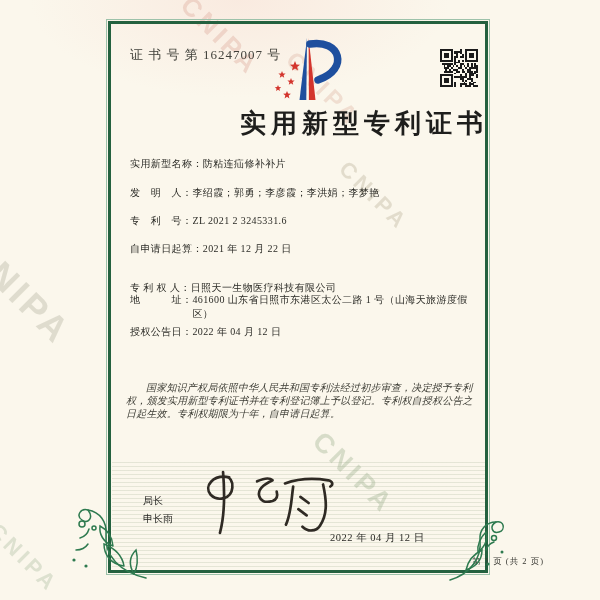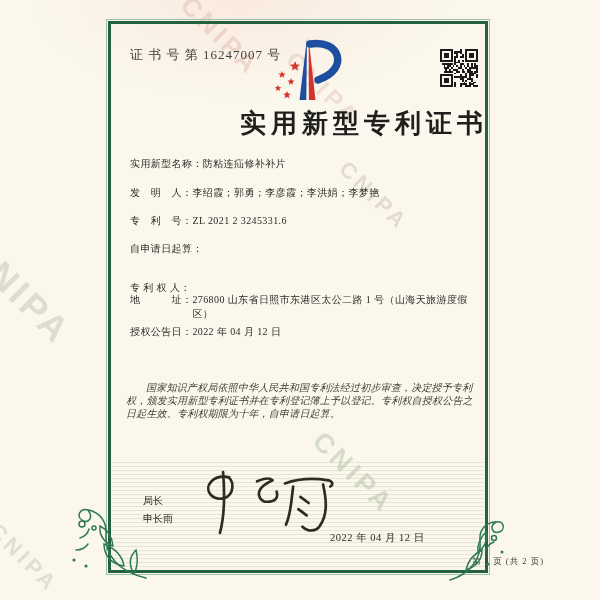--- a/index.html
+++ b/index.html
@@ -364,27 +364,29 @@
   <div class="frow r2">
     <span class="flabel">发　明　人：</span>
       <span class="fvalue">李绍霞；郭勇；李彦霞；李洪娟；李梦艳</span>
   </div>
   <div class="frow r3">
     <span class="flabel">专　利　号：</span>
       <span class="fvalue">ZL 2021 2 3245331.6</span>
   </div>
   <div class="frow r4">
     <span class="flabel">自申请日起算：</span>
+      <span class="fvalue">2021 年 12 月 22 日</span>
   </div>
   <div class="frow r5">
     <span class="flabel">专 利 权 人：</span>
+      <span class="fvalue">日照天一生物医疗科技有限公司</span>
   </div>
   <div class="frow r6">
     <span class="flabel">地　　　址：</span>
-      <span class="fvalue">276800 山东省日照市东港区太公二路 1 号（山海天旅游度假区）</span>
+      <span class="fvalue">461600 山东省日照市东港区太公二路 1 号（山海天旅游度假区）</span>
   </div>
 
   <div class="frow grant-row">
     <span class="pair"><span>授权公告日：</span><span>2022 年 04 月 12 日</span></span>
   </div>
 
   <div class="paras">
     <p>国家知识产权局依照中华人民共和国专利法经过初步审查，决定授予专利权，颁发实用新型专利证书并在专利登记簿上予以登记。专利权自授权公告之日起生效。专利权期限为十年，自申请日起算。</p>
   </div>
 

